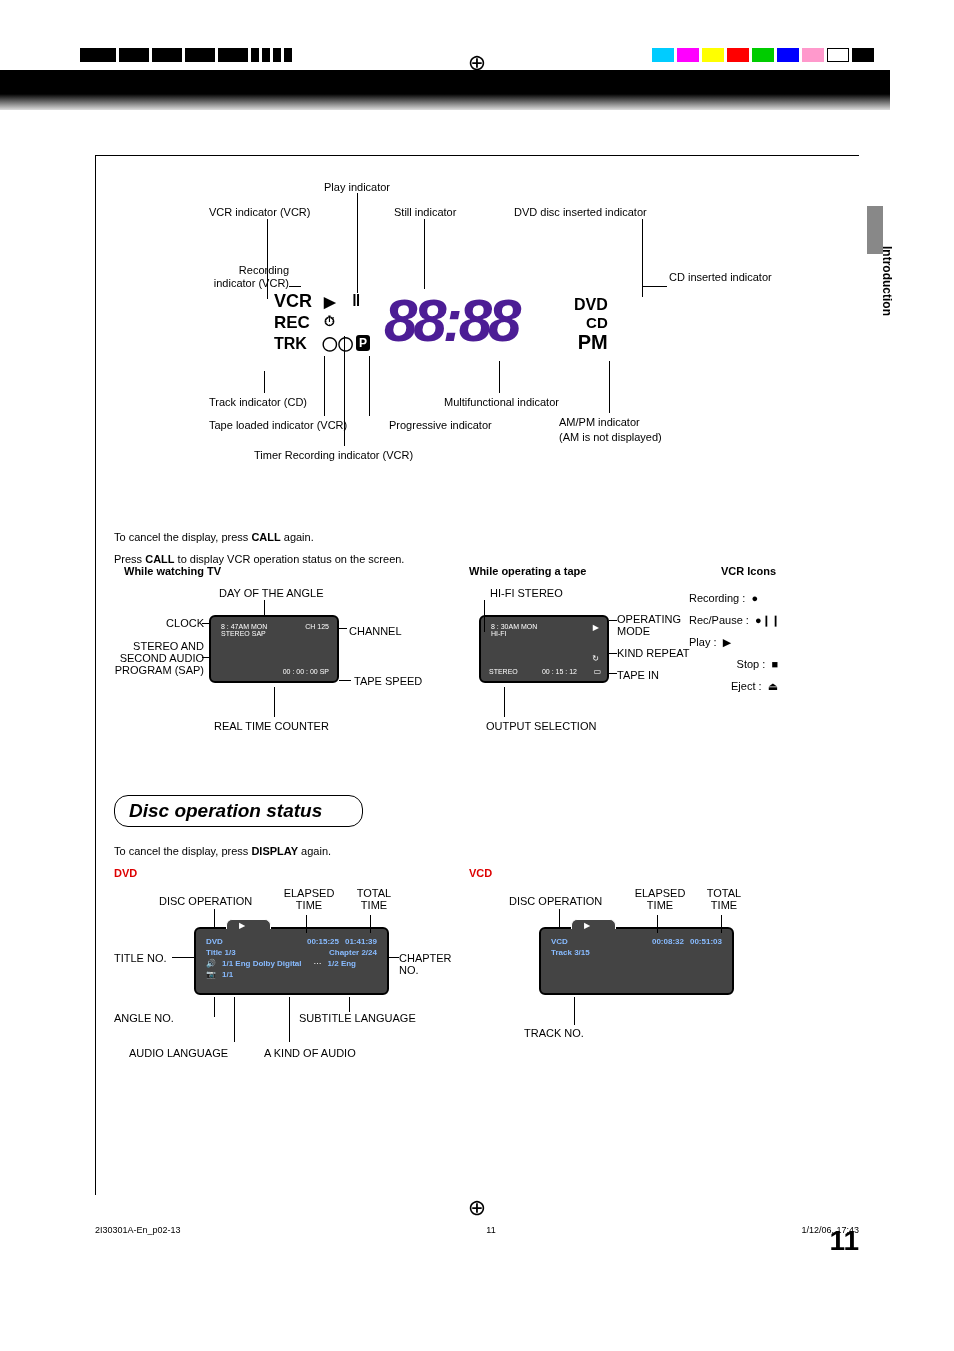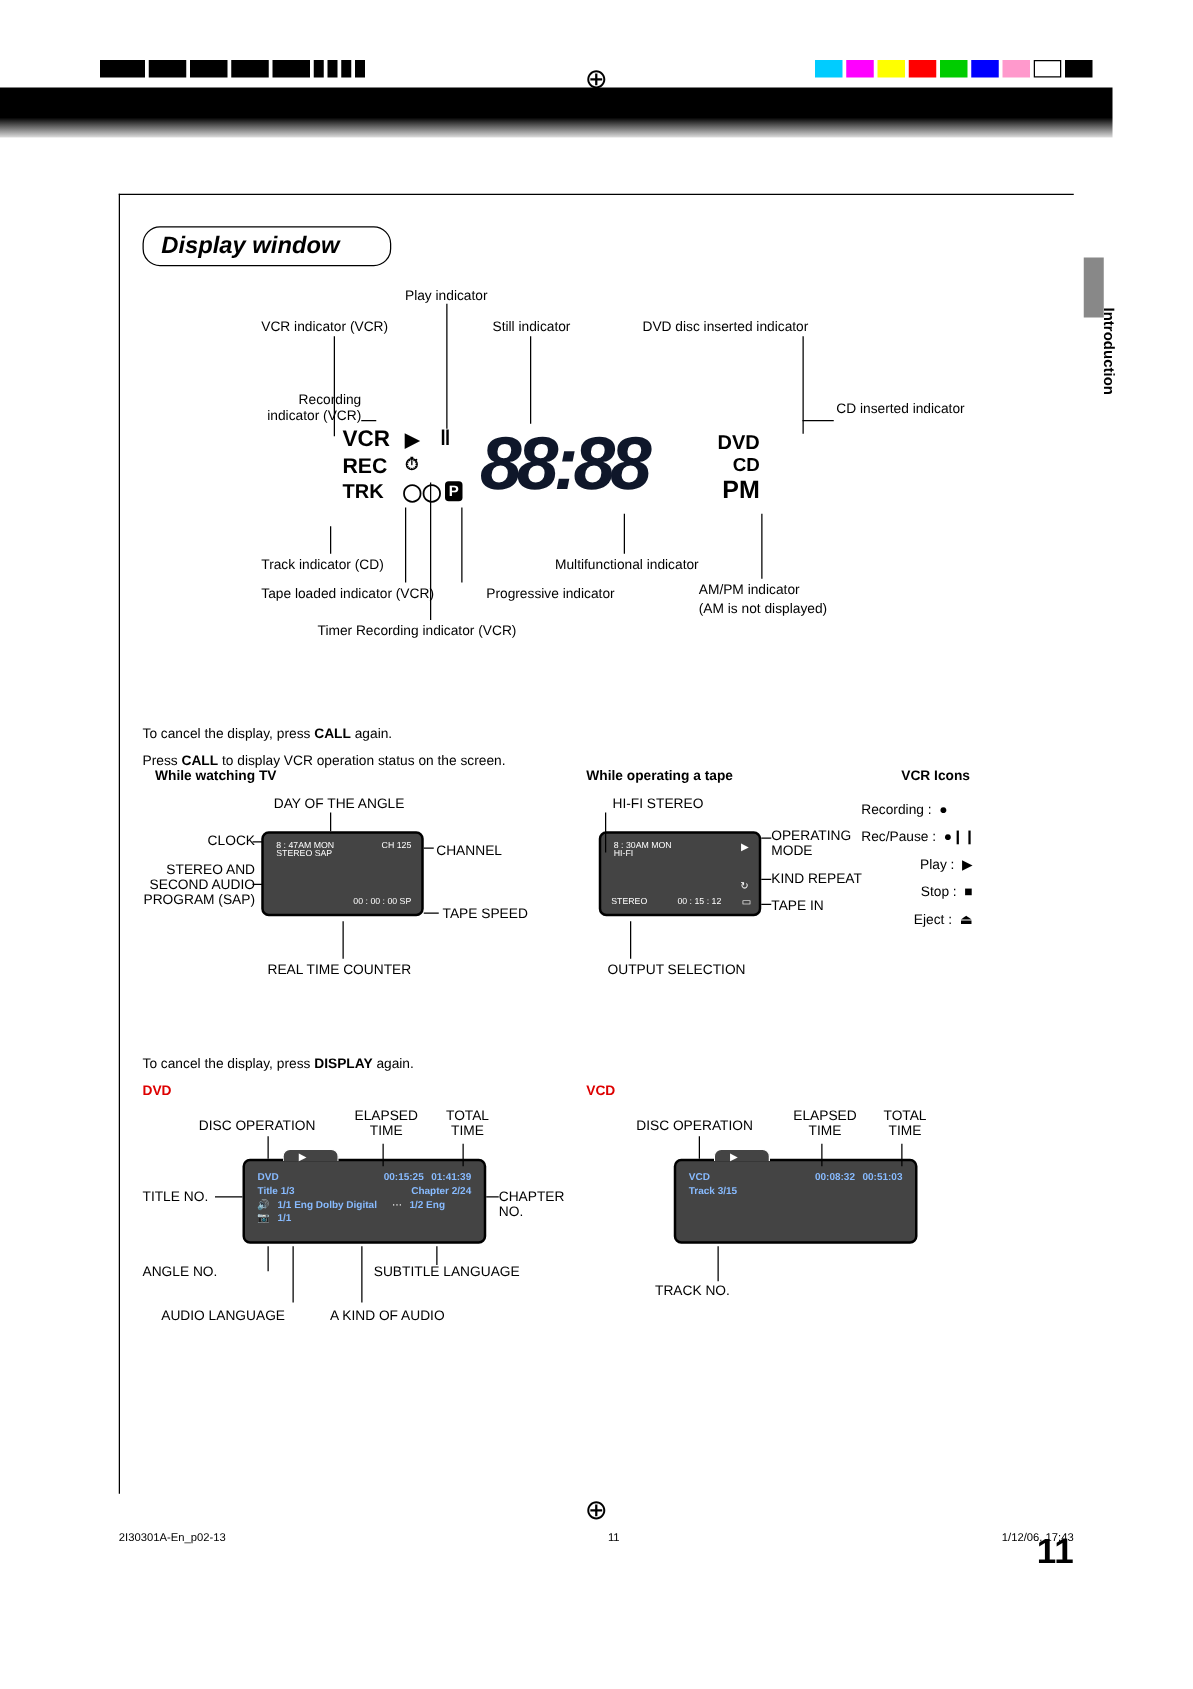--- a/index.html
+++ b/index.html
@@ -27,21 +27,21 @@
   .section-head { display:inline-block; border:1px solid #000; border-radius:14px; padding:4px 40px 4px 14px; font-size:19px; font-weight:bold; font-style:italic; margin-bottom:18px; }
 
   .section { margin-bottom: 30px; }
 
   
   .dw { position: relative; height: 320px; font-size: 11px; }
   .dw-label { position: absolute; text-align: center; line-height: 1.2; }
   .dw-line { position:absolute; background:#000; }
   .dw-core { position:absolute; left:160px; top:110px; width:350px; height:80px; }
   .dw-core .txt { position:absolute; font-family: Arial Black, Arial; font-weight:900; }
-  .digits { position:absolute; left:110px; top:-5px; font-size:60px; font-family:"Arial Black",Arial; font-style:italic; letter-spacing:-4px; font-weight:900; color:#0f172a; }
+  .digits { position:absolute; left:110px; top:-5px; font-size:60px; font-family:"Arial Black",Arial; font-style:italic; letter-spacing:-4px; font-weight:900; color:#4c1d95; }
   .dw-right { position:absolute; left:300px; top:5px; font-family: Arial Black, Arial; font-weight:900; text-align:right; }
 
   
   .osd { background:#444; border:2px solid #000; border-radius:6px; padding:6px 10px; color:#fff; font-size:8px; position:relative; }
   .osd .bluetxt{ color:#8bf; font-weight:bold;}
   .osd .row{ display:flex; gap:6px; margin:2px 0; align-items:center;}
 
   .small { font-size:11px; }
   .bold { font-weight:bold; }
   .red { color:#d00; font-weight:bold; }
@@ -89,21 +89,20 @@
   </div>
 
   <div class="frame">
 
     <div class="side-tab">
       <span>Introduction</span>
     </div>
     <div style="position:absolute; right:-24px; top:50px; width:16px; height:48px; background:#888;"></div>
 
     <div class="section">
-      <div class="section-head">Display window</div>
 
       <div class="dw">
 
         <div class="dw-label" style="left:210px;top:0">Play indicator</div>
         <div class="dw-label" style="left:95px;top:25px">VCR indicator (VCR)</div>
         <div class="dw-label" style="left:280px;top:25px">Still indicator</div>
         <div class="dw-label" style="left:400px;top:25px">DVD disc inserted indicator</div>
 
         <div class="dw-label" style="left:85px;top:83px;text-align:right;width:90px">Recording indicator (VCR)</div>
         <div class="dw-label" style="left:555px;top:90px">CD inserted indicator</div>
@@ -199,28 +198,29 @@
         </div>
         <div class="cline" style="left:370px;top:35px;width:1px;height:32px"></div>
         <div class="cline" style="left:495px;top:55px;width:8px;height:1px"></div>
         <div class="cline" style="left:495px;top:88px;width:8px;height:1px"></div>
         <div class="cline" style="left:495px;top:108px;width:8px;height:1px"></div>
         <div class="cline" style="left:390px;top:122px;width:1px;height:30px"></div>
 
         <div style="position:absolute;left:575px;top:22px;font-size:11px;line-height:2">
           <div><span>Recording :</span>&nbsp;&nbsp;<span>●</span></div>
           <div><span>Rec/Pause :</span>&nbsp;&nbsp;<span>●❙❙</span></div>
-          <div style="text-align:right;padding-right:2px"><span>Play :</span>&nbsp;&nbsp;<span>▶</span></div>
+          <div style="padding-right:2px"><span>Play :</span>&nbsp;&nbsp;<span>▶</span></div>
           <div style="text-align:right;padding-right:2px"><span>Stop :</span>&nbsp;&nbsp;<span>■</span></div>
           <div style="text-align:right;padding-right:2px"><span>Eject :</span>&nbsp;&nbsp;<span>⏏</span></div>
         </div>
       </div>
     </div>
 
     <div class="section">
+      <div class="section-head">Disc operation status</div>
 
       <p class="small" style="margin-bottom:10px">
         <span>To cancel the display, press </span><span class="bold">DISPLAY</span><span> again.</span>
       </p>
 
       <div class="disc-area">
         <div class="callout red" style="left:0;top:0">DVD</div>
         <div class="callout red" style="left:355px;top:0">VCD</div>
 
         <div class="callout" style="left:45px;top:28px">DISC OPERATION</div>

